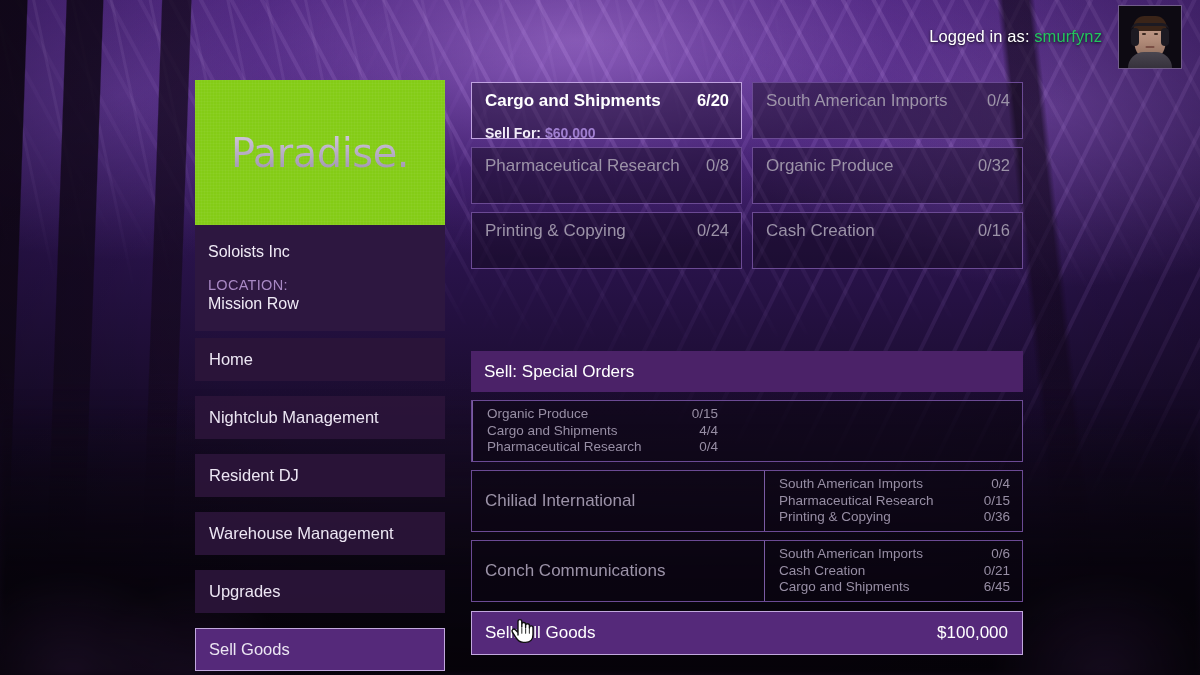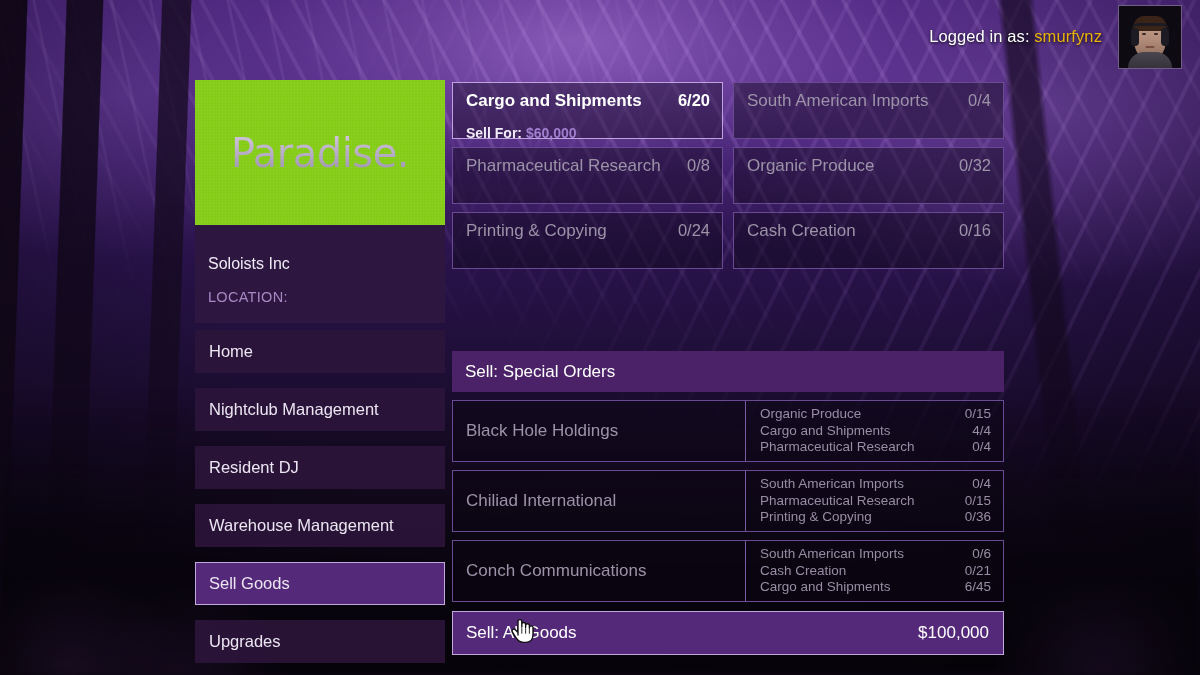--- a/index.html
+++ b/index.html
@@ -80,21 +80,21 @@
   #header {
     position: absolute; top: 0; left: 0; right: 0; height: 72px;
     z-index: 6;
     display: flex; align-items: center; justify-content: flex-end;
     padding-right: 18px;
   }
   #login-text {
     font-size: 16.5px; color: #ffffff; letter-spacing: .1px;
     margin-right: 16px; text-shadow: 0 1px 3px rgba(0,0,0,.85);
   }
-  #login-text .user { color: #eab308; }
+  #login-text .user { color: #22c55e; }
   #avatar {
     width: 64px; height: 64px; margin-top: 2px;
     border: 1px solid rgba(196,160,236,0.55);
     background: #0d0a12;
     position: relative; overflow: hidden;
   }
   .av-head {
     position: absolute; left: 50%; top: 13px; transform: translateX(-50%);
     width: 31px; height: 40px; border-radius: 46% 46% 42% 42%;
     background: linear-gradient(180deg,#c9a391 0%,#b08a78 55%,#8e6c5c 100%);
@@ -151,39 +151,39 @@
     -webkit-background-clip: text; background-clip: text;
     -webkit-text-fill-color: transparent;
     filter: blur(0.25px);
     position: relative; z-index: 2;
   }
   #info-panel {
     background: #2d1740;
     padding: 16px 0 18px 13px;
   }
   .info-label { color: #a888c4; font-size: 14.5px; letter-spacing: .3px; }
-  .info-value { color: #efeaf5; font-size: 16px; margin-top: 14px; }
+  .info-value { color: #efeaf5; font-size: 16px; margin-top: 2px; }
   .info-gap { height: 16px; }
 
   #nav { margin-top: 7px; }
   .nav-item {
     height: 43px; margin-bottom: 15px;
     background: rgba(43,21,58,0.92);
     display: flex; align-items: center;
     padding-left: 13px;
     color: #ece6f3; font-size: 16.5px;
     border: 1px solid transparent;
   }
   .nav-item.active {
     background: #55297a;
     border: 1px solid #c2a8de;
   }
 
   #content {
-    position: absolute; left: 452px; top: 82px; width: 552px;
+    position: absolute; left: 471px; top: 82px; width: 552px;
   }
 
   
   #goods { display: grid; grid-template-columns: 1fr 1fr; gap: 8px 10px; }
   .good {
     height: 57px; padding: 8px 12px 0 13px;
     border: 1px solid #6b4a94;
     background: rgba(14,7,22,0.42);
     position: relative;
   }
@@ -273,39 +273,40 @@
 <div id="ui">
 
   <div id="sidebar">
     <div id="logo-panel">
       <div id="logo-text">Paradise.</div>
     </div>
     <div id="info-panel">
       <div class="info-value">Soloists Inc</div>
       <div class="info-gap"></div>
       <div class="info-label">LOCATION:</div>
+      <div class="info-value">Mission Row</div>
     </div>
     <div id="nav">
         <div class="nav-item">
           <span>Home</span>
         </div>
         <div class="nav-item">
           <span>Nightclub Management</span>
         </div>
         <div class="nav-item">
           <span>Resident DJ</span>
         </div>
         <div class="nav-item">
           <span>Warehouse Management</span>
         </div>
+        <div class="nav-item">
+          <span>Upgrades</span>
+        </div>
         <div class="nav-item active">
           <span>Sell Goods</span>
-        </div>
-        <div class="nav-item">
-          <span>Upgrades</span>
         </div>
       </div>
   </div>
 
   <div id="content">
     <div id="goods">
         <div class="good featured">
           <div class="row1">
             <span class="name">Cargo and Shipments</span>
             <span class="qty">6/20</span>
@@ -344,21 +345,20 @@
         </div>
         <div class="good empty"></div>
       </div>
 
     <div id="orders-header">
       <span>Sell: Special Orders</span>
     </div>
 
     <div id="orders">
         <div class="order">
-          <div class="company">Black Hole Holdings</div>
           <div class="items">
             <div class="line">
               <span>Organic Produce</span>
               <span>0/15</span>
             </div>
             <div class="line">
               <span>Cargo and Shipments</span>
               <span>4/4</span>
             </div>
             <div class="line">

